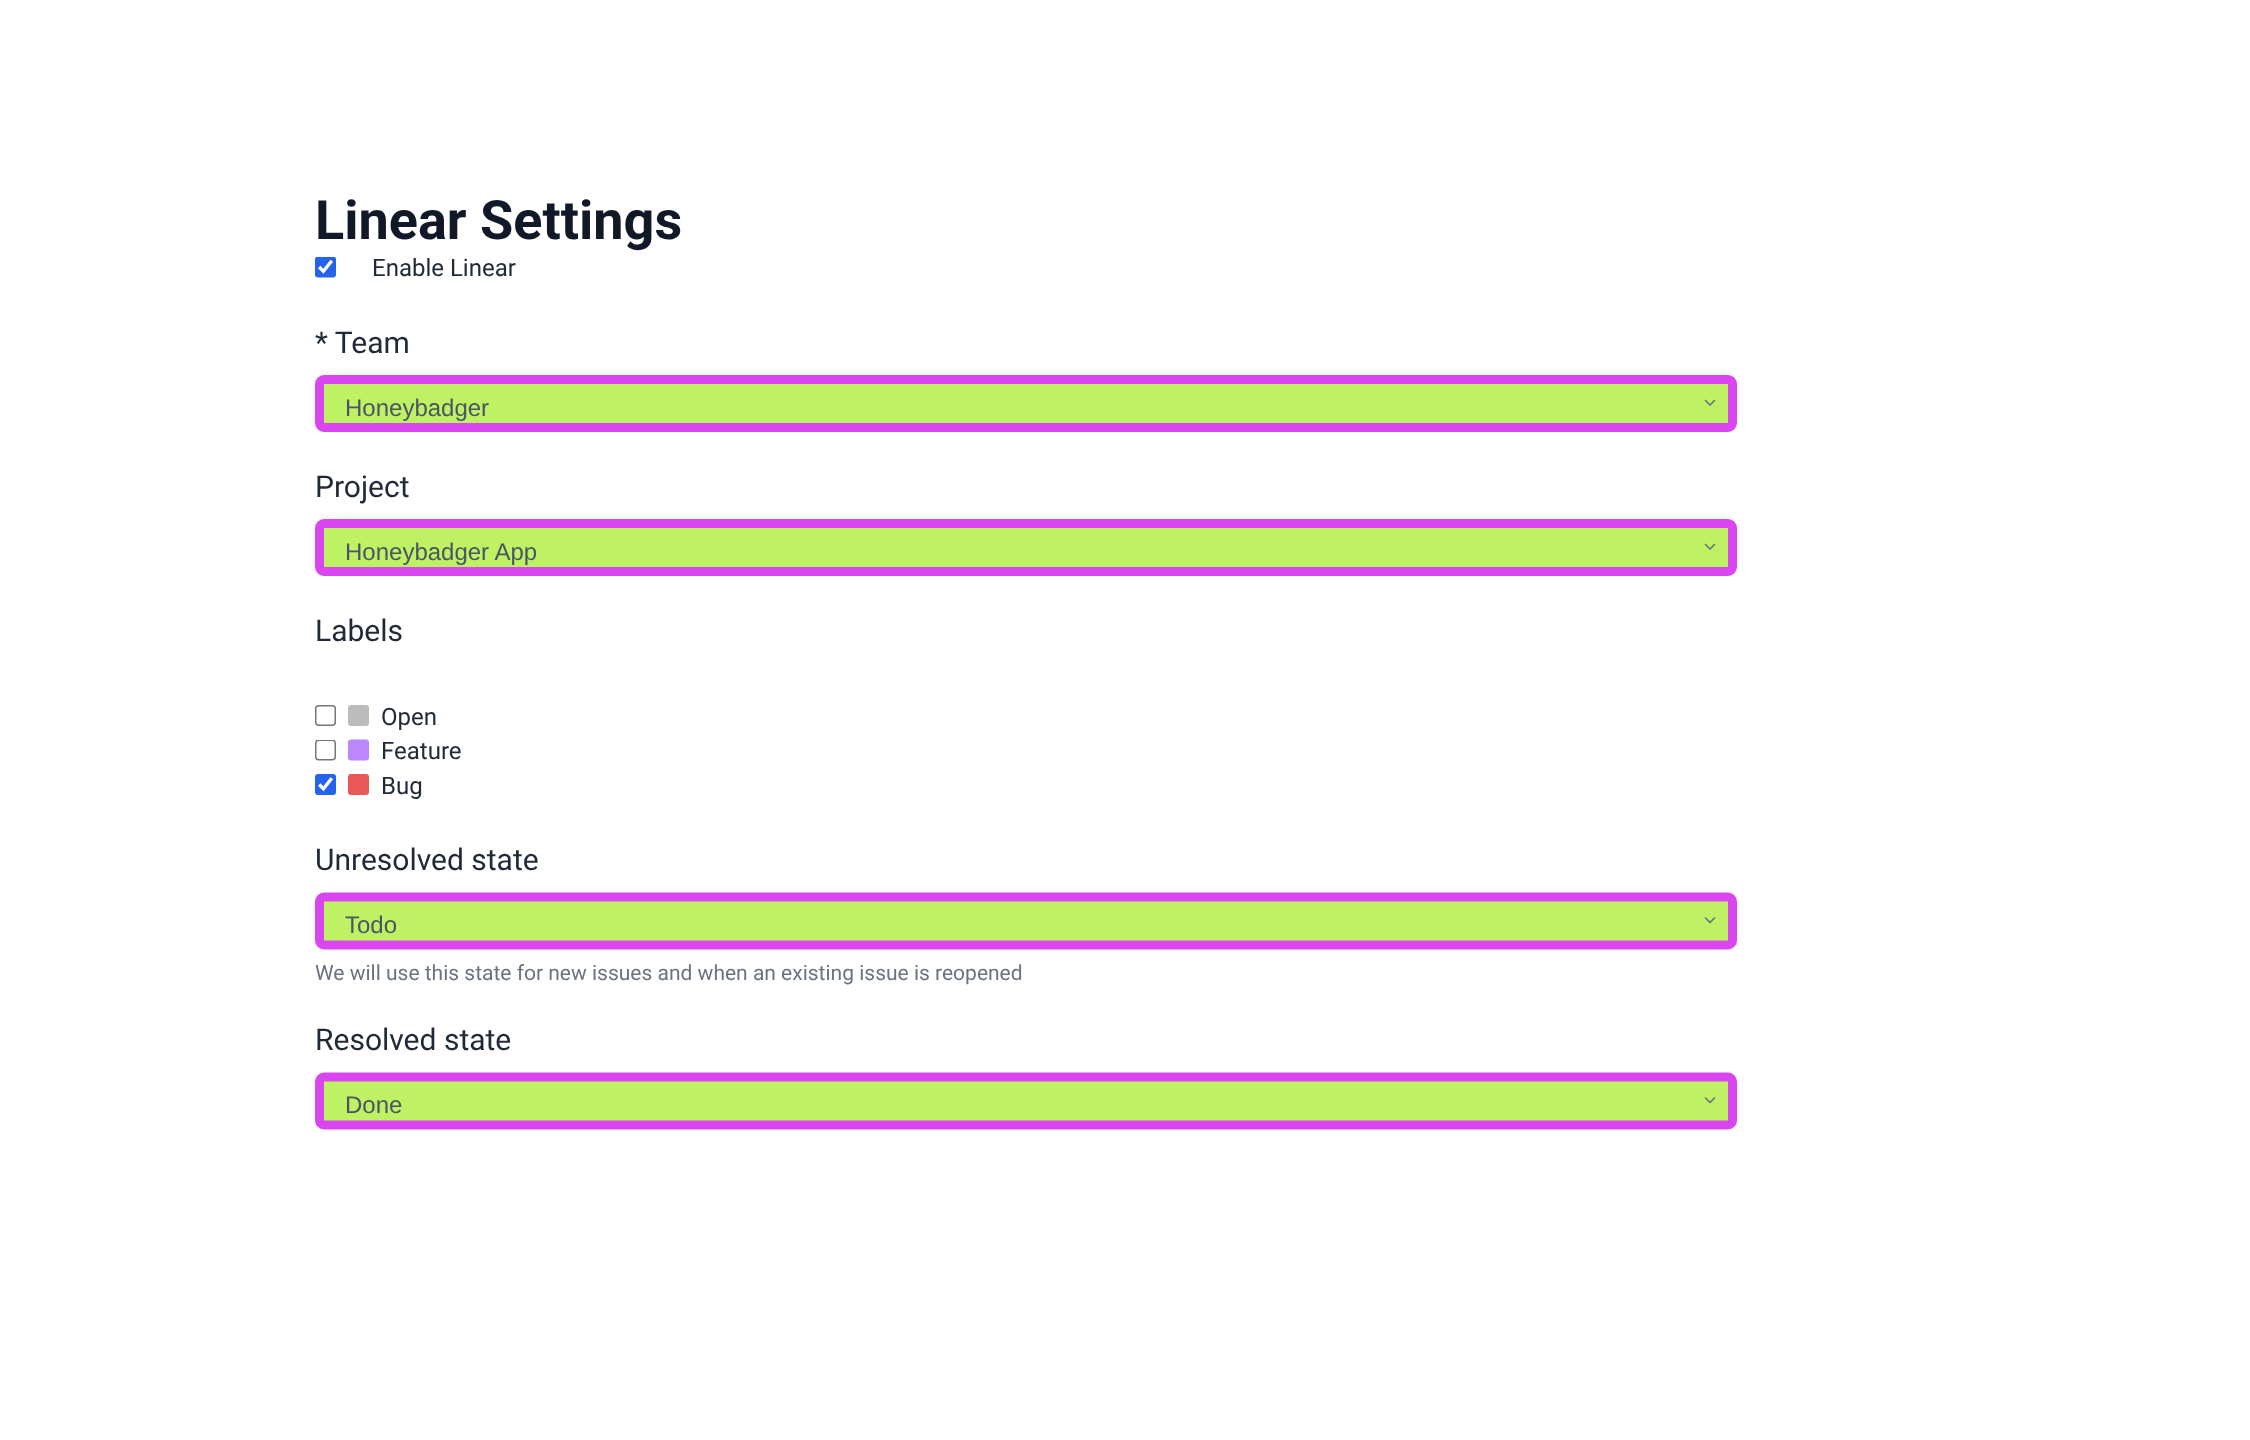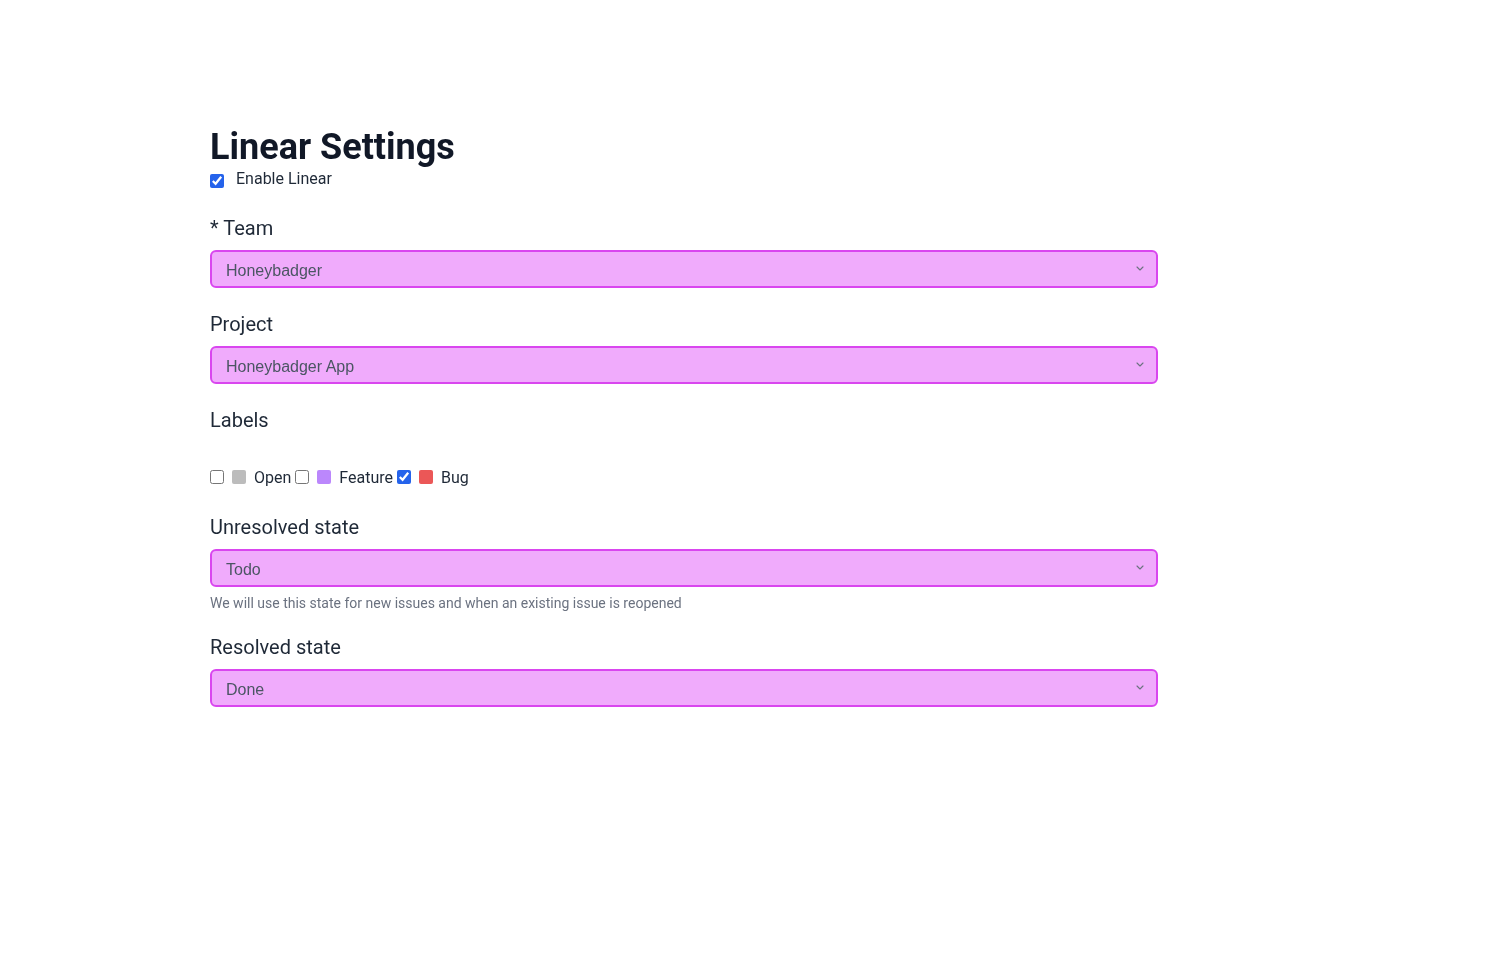--- a/index.html
+++ b/index.html
@@ -15,22 +15,22 @@
     }
     h1.page-title {
       font-size: 36px;
       font-weight: 700;
       color: #111827;
       margin-bottom: 1px;
       line-height: 1.1;
     }
     .enable-row {
       display: flex;
-      align-items: flex-end;
-      gap: 12px;
+      align-items: center;
+      gap: 24px;
       margin-bottom: 28px;
     }
     .enable-row input[type="checkbox"] {
       width: 14px;
       height: 14px;
       accent-color: #2563eb;
       cursor: pointer;
     }
     .enable-row label {
       font-size: 16px;
@@ -49,43 +49,43 @@
       position: relative;
       width: 948px;
       max-width: 100%;
     }
     select.form-select {
       width: 100%;
       height: 38px;
       padding: 6px 36px 0 14px;
       font-size: 16px;
       color: #4b5563;
-      background: #f0abfc;
-      border: 2px solid #d946ef;
+      background: #bef264;
+      border: 6px solid #d946ef;
       border-radius: 6px;
       appearance: none;
       -webkit-appearance: none;
       -moz-appearance: none;
       cursor: pointer;
       line-height: 1.4;
     }
     .select-chevron {
       position: absolute;
       right: 12px;
       top: 50%;
       transform: translateY(-50%);
       pointer-events: none;
       color: #6b7280;
     }
     .labels-group {
       margin-bottom: 28px;
     }
     .labels-list {
       display: flex;
-      flex-direction: row;
+      flex-direction: column;
       gap: 4px;
       margin-top: 36px;
     }
     .label-row {
       display: flex;
       align-items: center;
       gap: 8px;
     }
     .label-row input[type="checkbox"] {
       width: 14px;

